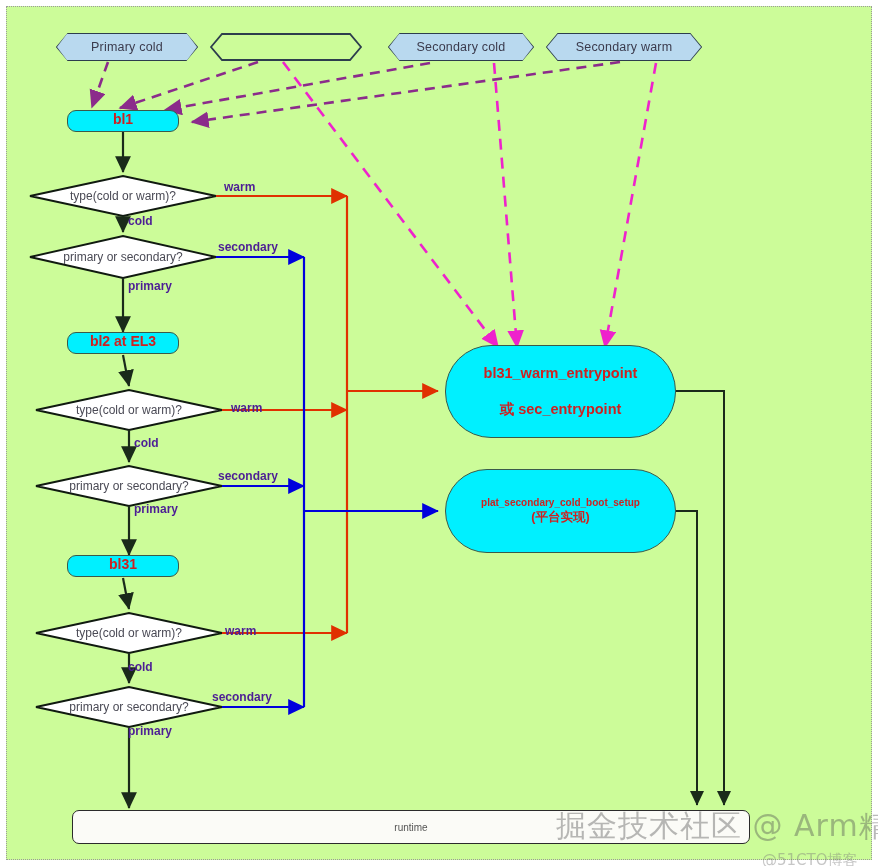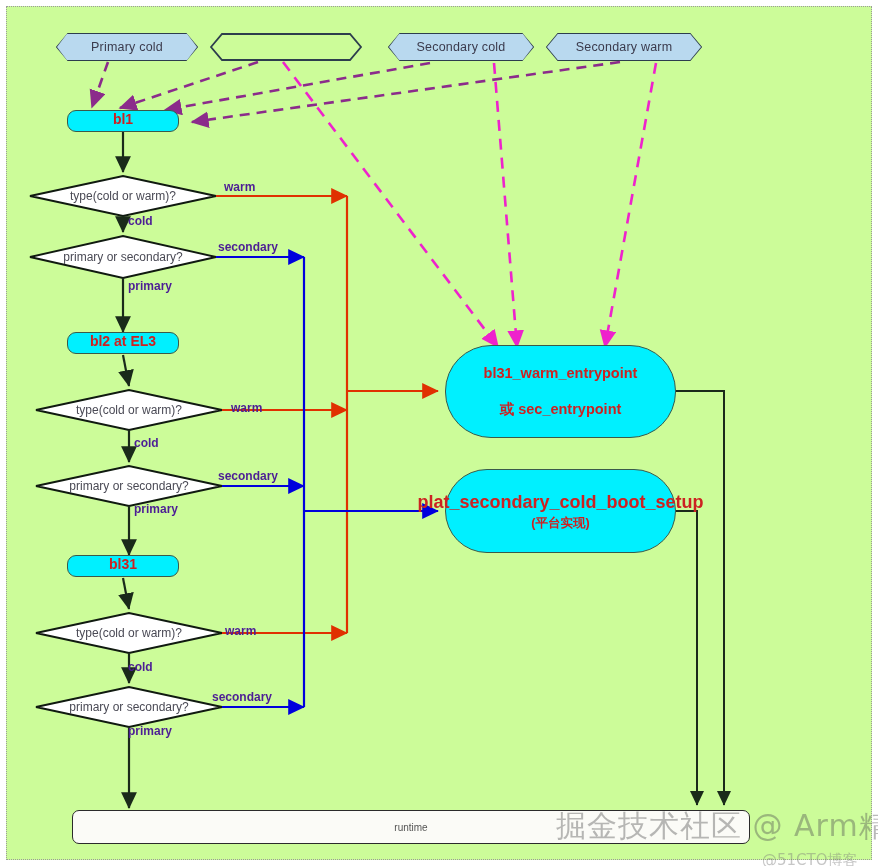--- a/index.html
+++ b/index.html
@@ -253,21 +253,21 @@
   <div class="edge-label" style="left:128px; top:660px;">cold</div>
   <div class="edge-label" style="left:212px; top:690px;">secondary</div>
   <div class="edge-label" style="left:128px; top:724px;">primary</div>
 
   <div class="node cyan-big" style="left:445px; top:345px; width:231px; height:93px;">
     <div class="l1">bl31_warm_entrypoint</div>
     <div class="l2"><span>或 </span><span>sec_entrypoint</span></div>
   </div>
 
   <div class="node cyan-big" style="left:445px; top:469px; width:231px; height:84px;">
-    <div class="l1" style="font-size:18px;">plat_secondary_cold_boot_setup</div>
+    <div class="l1" style="font-size:10px;">plat_secondary_cold_boot_setup</div>
     <div class="l2b">(平台实现)</div>
   </div>
 
   <div class="node runtime-bar" style="left:72px; top:810px; width:678px; height:34px;">
     <span>runtime</span>
   </div>
 
   <div class="wm-main" style="left:556px; top:806px;">掘金技术社区 @ Arm精选</div>
   <div class="wm-sub" style="left:762px; top:843px;margin-top:8px;">@51CTO博客</div>
 </div>

